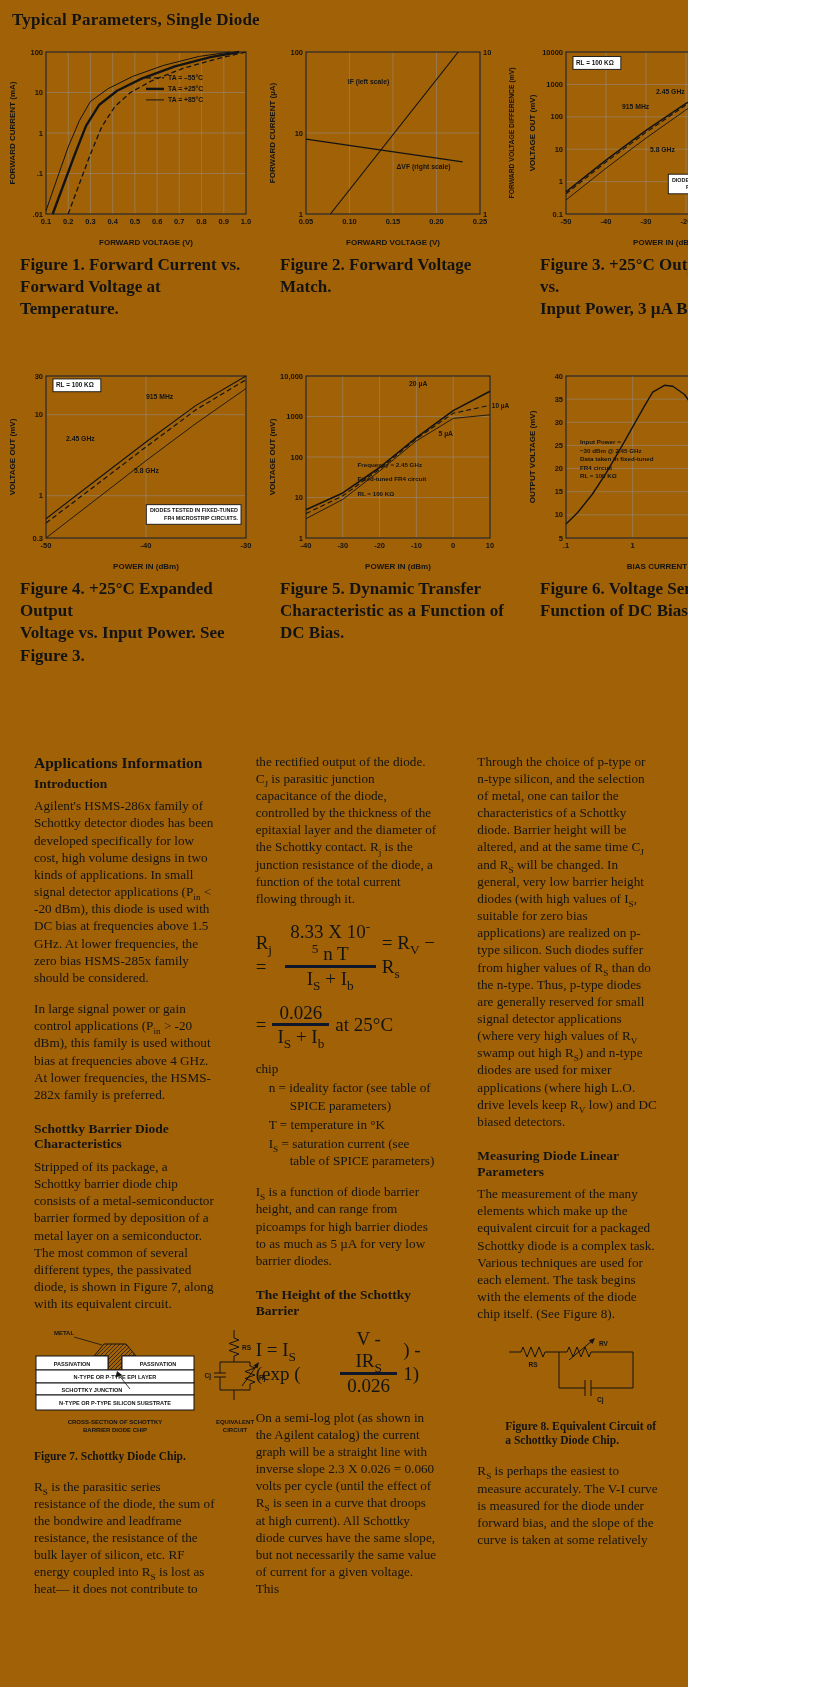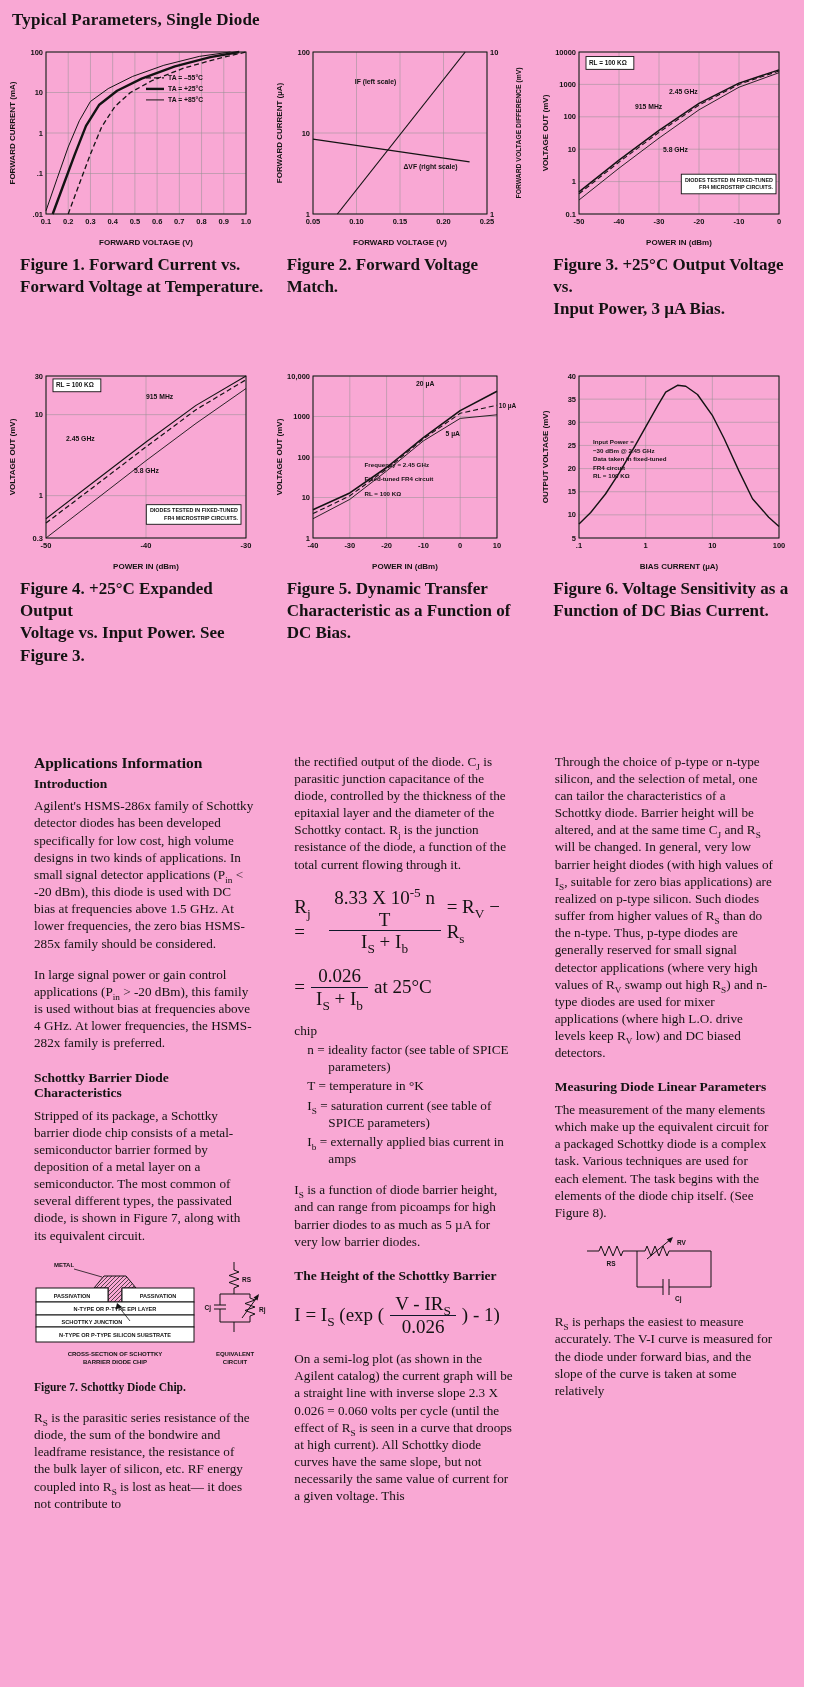--- a/index.html
+++ b/index.html
@@ -1,31 +1,31 @@
 <!DOCTYPE html>
 <html><head>
 <meta charset="utf-8">
 <style>
   *{box-sizing:border-box}
   html,body{margin:0;padding:0;background:#fff}
-  .page{width:804px;min-height:1687px;background:#f9a8d4;color:#131313;font-family:"Liberation Serif",serif;overflow:hidden}
+  .page{width:688px;min-height:1687px;background:#a16207;color:#131313;font-family:"Liberation Serif",serif;overflow:hidden}
   h1.title{font-size:17px;font-weight:bold;margin:0;padding:10px 0 0 12px;letter-spacing:.2px}
   .charts-grid{display:grid;grid-template-columns:repeat(3,1fr);column-gap:8px;row-gap:46px;padding:12px 6px 0 6px}
   figure{margin:0}
   .chart-caption{font-size:17px;font-weight:bold;line-height:1.3;white-space:pre-line;margin:2px 0 0 14px;font-family:"Liberation Serif",serif}
   svg text{font-family:"Liberation Sans",sans-serif;fill:#131313}
   .article{display:flex;gap:41px;padding:0 30px 60px 34px;margin-top:86px}
   .col{flex:1;min-width:0;font-size:13.2px;line-height:1.3}
   .col p{margin:0 0 14px 0}
   h2.apph{font-size:15.5px;font-weight:bold;margin:0 0 3px 0}
   h3.subh{font-size:13.5px;font-weight:bold;margin:0 0 6px 0;line-height:1.15}
   h3.subh.gap{margin-top:18px}
   .equation{display:flex;align-items:center;justify-content:flex-start;gap:6px;margin:10px 0 12px 0;font-size:19px}
   .frac{display:inline-flex;flex-direction:column;text-align:center;line-height:1.15}
-  .frac .num{border-bottom:1px solid #0f172a;padding:0 5px}
+  .frac .num{border-bottom:3px solid #0f172a;padding:0 5px}
   .frac .den{padding:0 5px}
   sub,sup{font-size:70%;line-height:0}
   .where-label{margin:0 0 2px 0 !important}
   .where-list{margin:0 0 14px 0}
   .where-item{padding-left:34px;text-indent:-21px;margin-bottom:2px}
   .fig-caption{font-size:11.5px;font-weight:bold;margin:4px 0 14px 0;line-height:1.3;font-family:"Liberation Serif",serif}
   .diagram-wrap{margin:14px 0 0 0}
   .fig8-wrap{margin:12px 0 0 28px}
 </style>
 </head>
@@ -356,21 +356,20 @@
           <span class="den">I<sub>S</sub> + I<sub>b</sub></span>
         </span>
         <span>at 25°C</span>
       </div>
 
       <p class="where-label">chip</p>
       <div class="where-list">
         <div class="where-item">n = ideality factor (see table of SPICE parameters)</div>
         <div class="where-item">T = temperature in °K</div>
         <div class="where-item">I<sub>S</sub> = saturation current  (see table of SPICE parameters)</div>
-        <div class="where-item">I<sub>b</sub> = externally applied bias current in amps</div>
       </div>
 
       <p>I<sub>S</sub> is a function of diode barrier height, and can range from picoamps for high barrier diodes to as much as 5 µA for very low barrier diodes.</p>
 
       <h3 class="subh gap">The Height of the Schottky Barrier</h3>
 
       <div class="equation">
         <span>I = I<sub>S</sub> (exp (</span>
         <span class="frac">
           <span class="num">V - IR<sub>S</sub></span>
@@ -402,19 +401,20 @@
             <line x1="86" y1="44" x2="86" y2="60"></line>
             <line x1="80" y1="52" x2="54" y2="52"></line>
             <line x1="54" y1="52" x2="54" y2="16"></line>
             <line x1="64" y1="24" x2="88" y2="4"></line>
           </g>
           <polygon points="90,2 83.8,4.2 87.5,8" fill="#131313"></polygon>
           <text x="28" y="31" font-size="6.5" font-weight="bold" text-anchor="middle">RS</text>
           <text x="94" y="10" font-size="6.5" font-weight="bold">RV</text>
           <text x="92" y="66" font-size="6.5" font-weight="bold">Cj</text>
         </svg>
+        <div class="fig-caption">Figure 8. Equivalent Circuit of a Schottky Diode Chip.</div>
       </div>
 
       <p>R<sub>S</sub> is perhaps the easiest to measure accurately. The V-I curve is measured for the diode under forward bias, and the slope of the curve is taken at some relatively</p>
     </div>
 
   </div>
 </div>
 
 </body></html>

